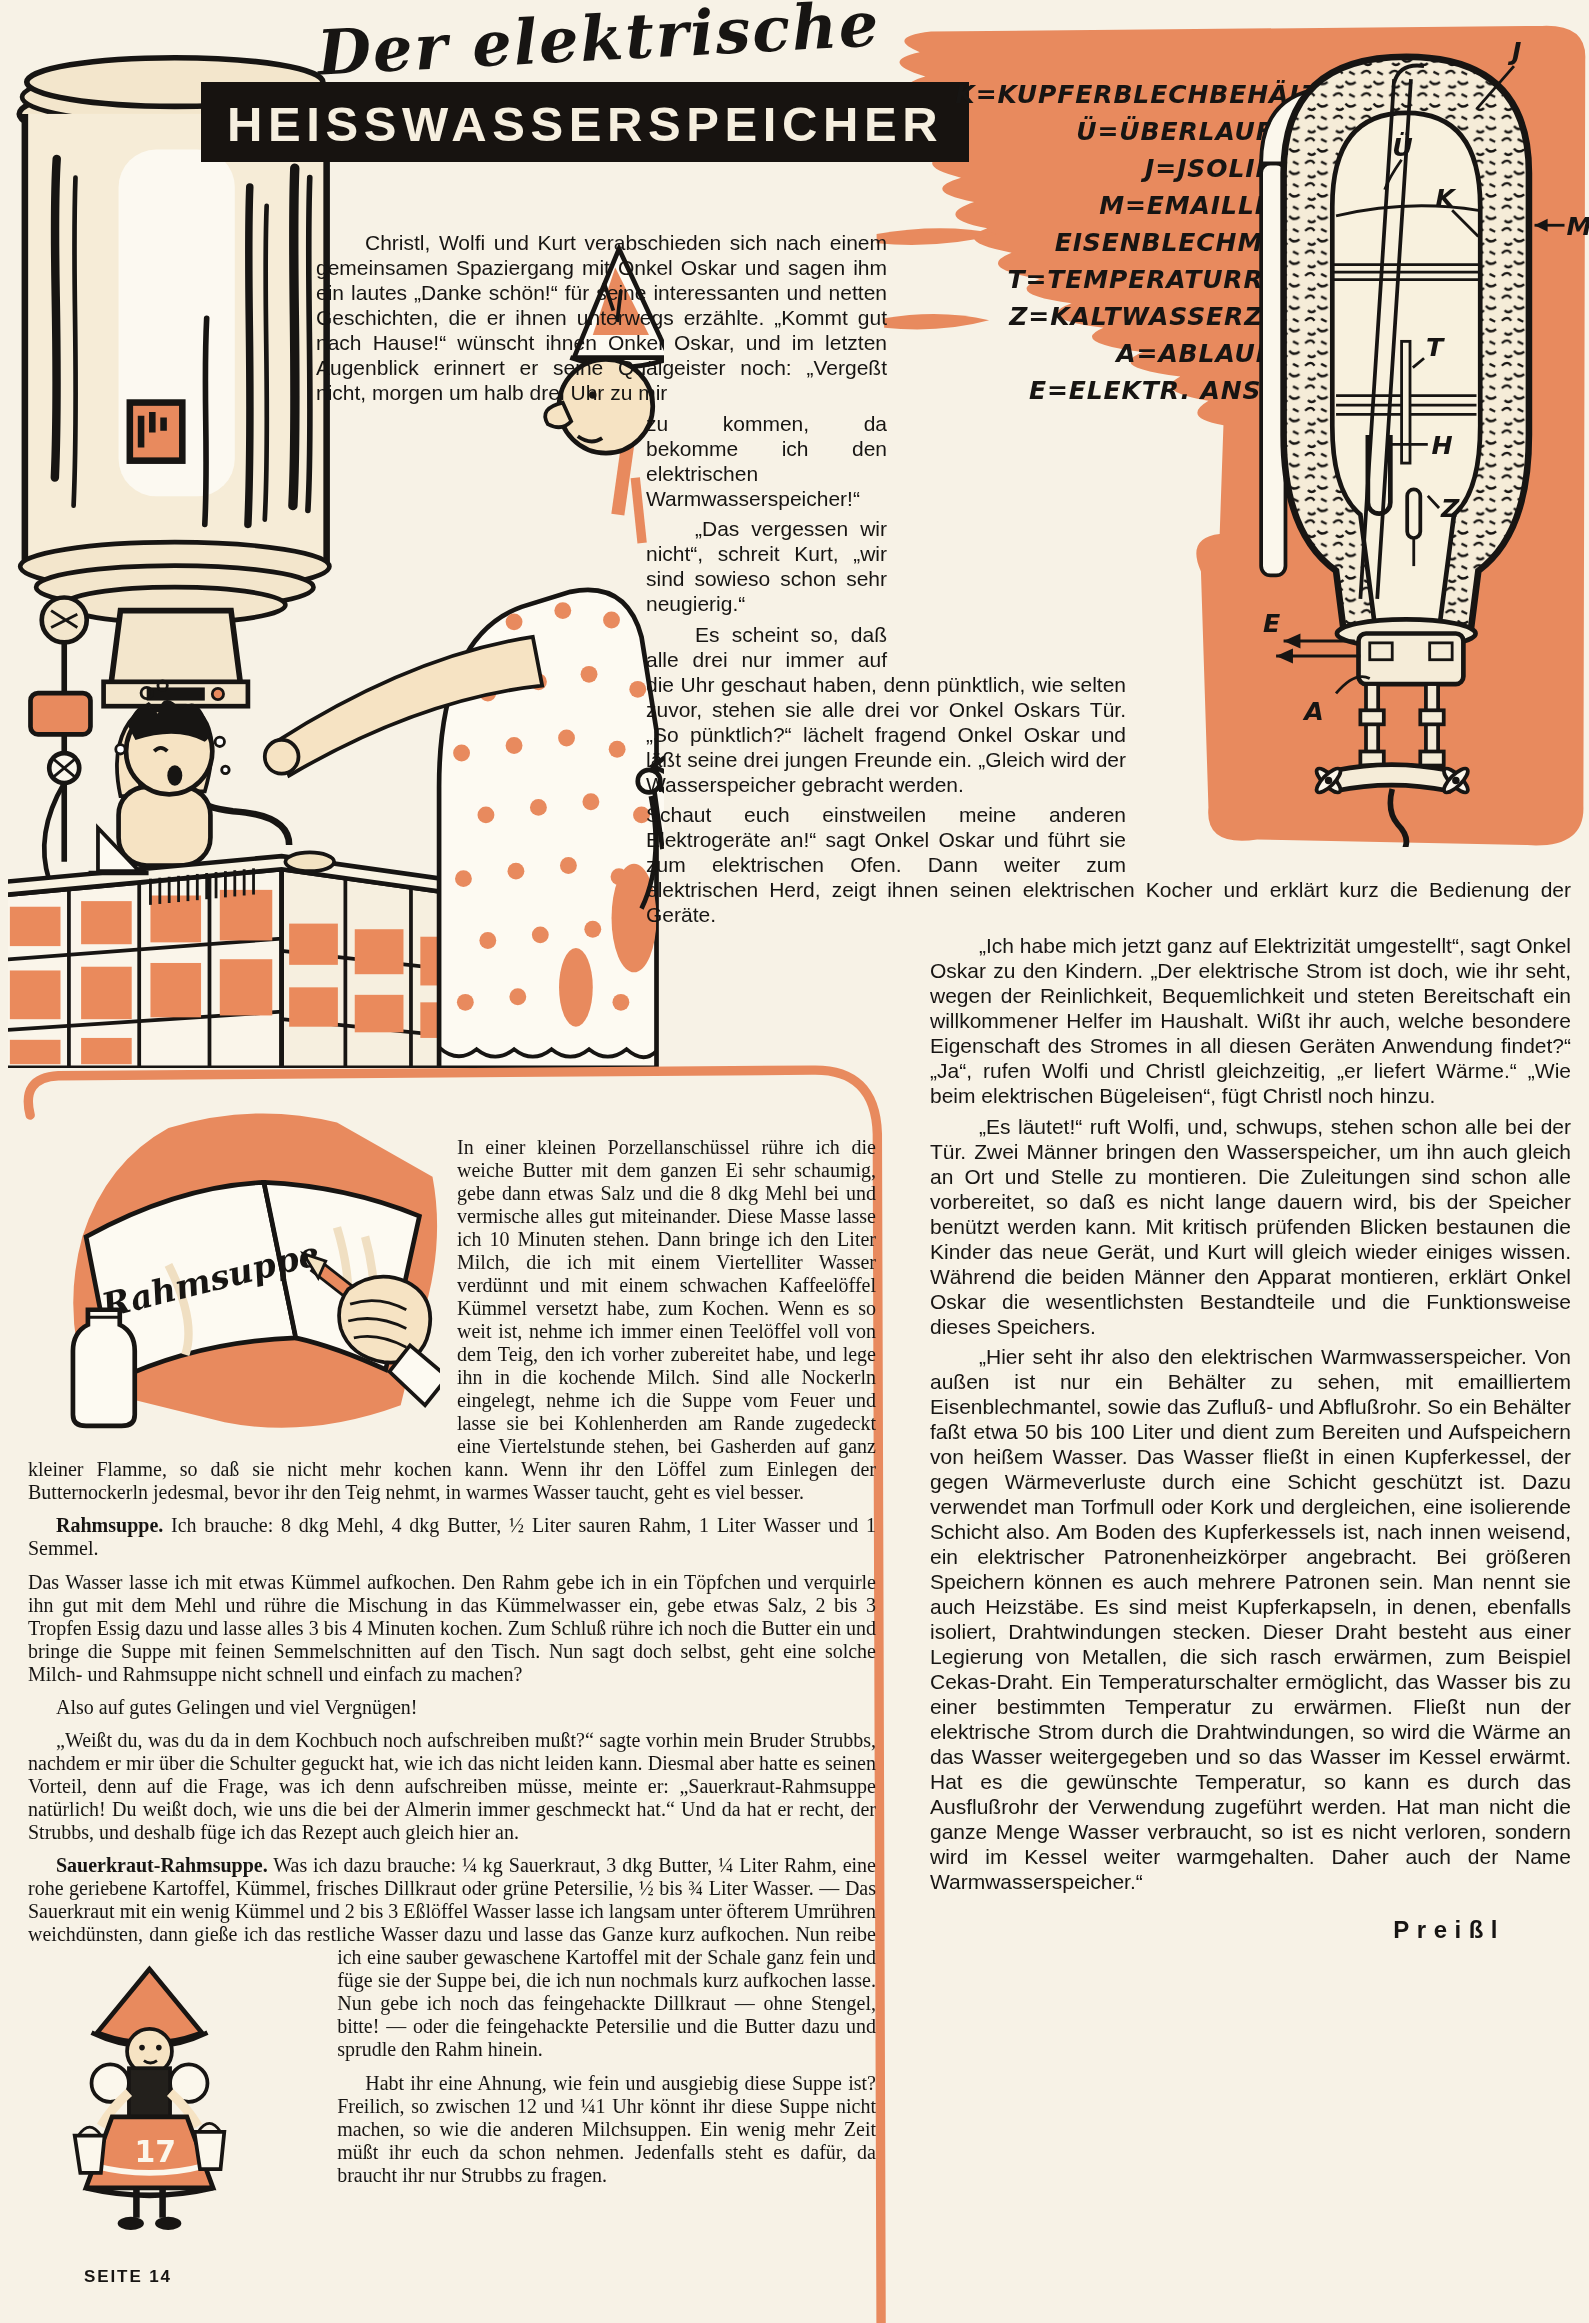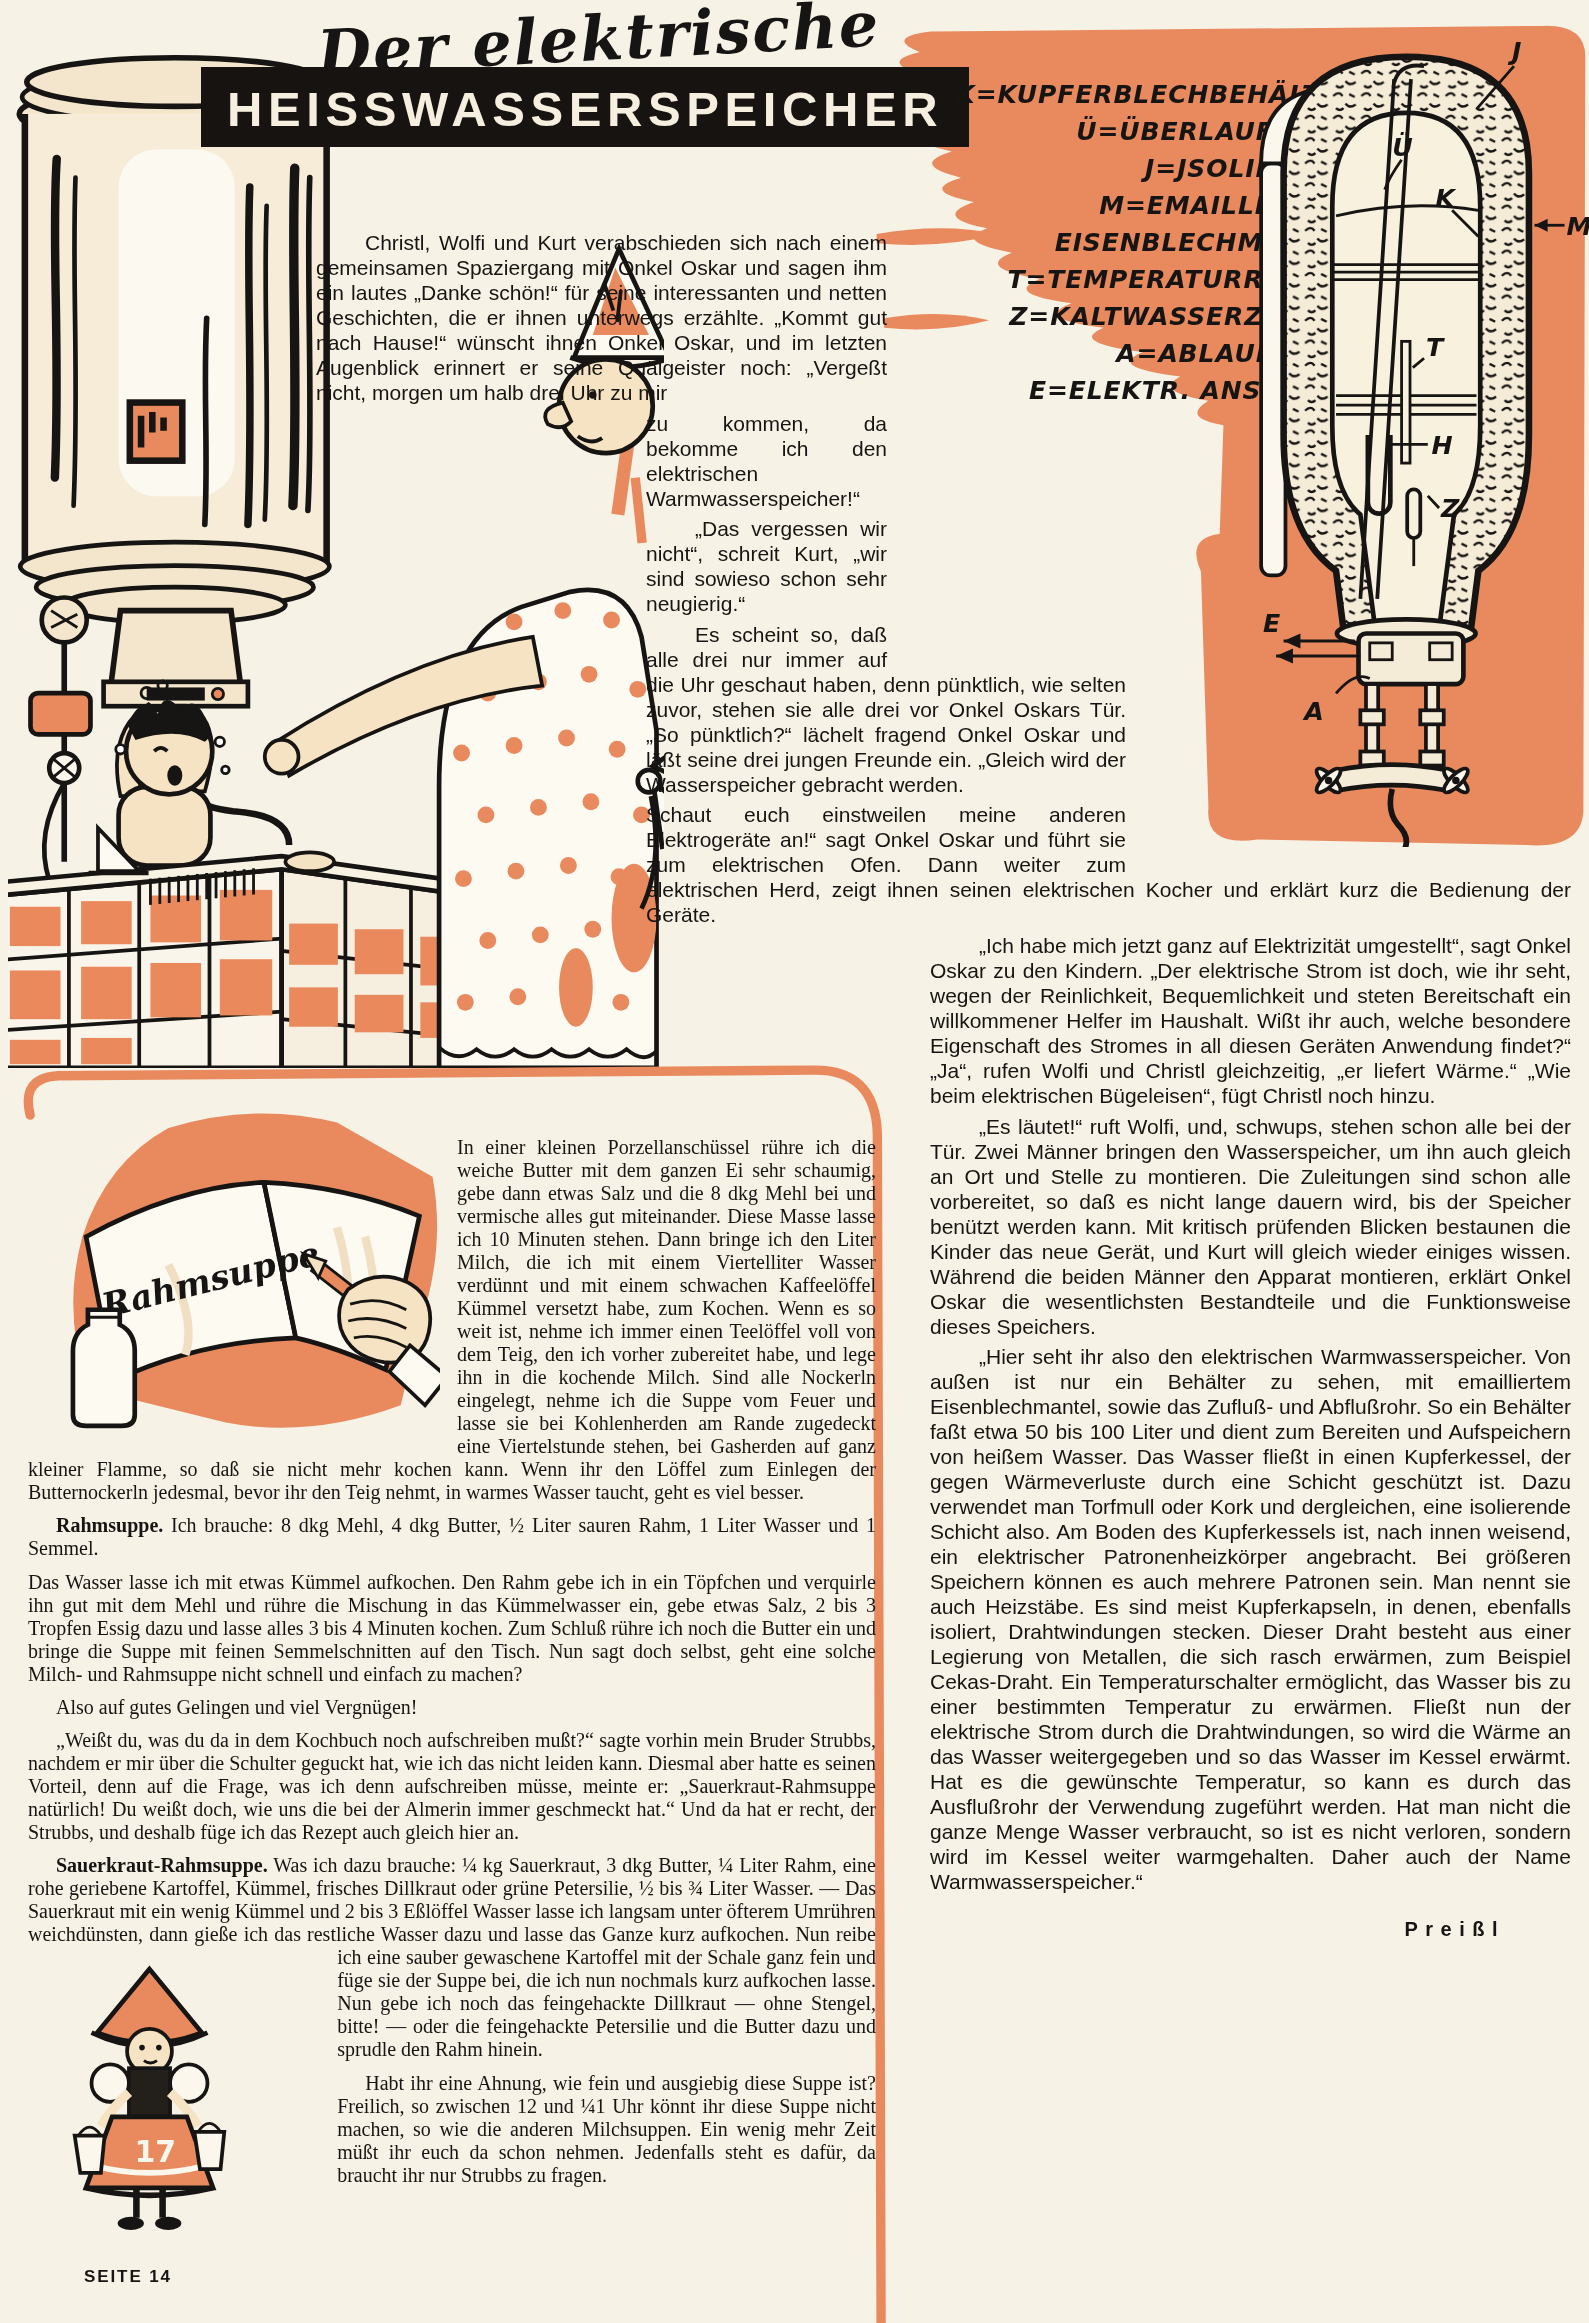--- a/index.html
+++ b/index.html
@@ -2,34 +2,34 @@
 <html style="font-size:15px"><head>
 <meta charset="utf-8">
 <style>
   html,body{margin:0;padding:0;background:#d8d2c4;}
   .page{position:relative;width:1589px;height:2324px;margin:0 auto;background:#f7f2e6;
         color:#171513;font-family:"Liberation Sans",sans-serif;overflow:hidden;}
   .abs{position:absolute;}
   
   .script-title{left:317px;top:1.9px;font-family:"DejaVu Serif",serif;font-style:italic;font-weight:700;
         font-size:62px;letter-spacing:1.9px;transform:rotate(-3deg);white-space:nowrap;}
-  .banner{left:201px;top:67px;background:#171310;color:#f6efdf;font-weight:700;font-size:49px;
+  .banner{left:201px;top:82px;background:#171310;color:#f6efdf;font-weight:700;font-size:49px;
         letter-spacing:5.6px;padding:14px 26px 10.3px 26px;white-space:nowrap;}
   
   .legend{left:885px;top:46px;width:473px;text-align:right;margin-top:30px;}
   .legend-line{font-family:"DejaVu Sans",sans-serif;font-style:italic;font-weight:700;font-size:25px;
         line-height:37px;letter-spacing:0.9px;white-space:nowrap;}
   
   .story{left:316px;top:230px;width:1255px;font-size:21px;line-height:25px;text-align:justify;}
   .story p{margin:0 0 5.6px 0;}
   .ind{text-indent:49px;}
   .spr{float:right;}
   .spl{float:left;}
   .rcol{margin-left:614px !important;}
-  .sig{margin:22.5px 66px 0 614px;text-align:right;font-weight:700;letter-spacing:7.5px;font-size:20px;}
+  .sig{margin:22.5px 66px 0 614px;text-align:right;font-weight:700;letter-spacing:7.5px;font-size:24px;}
   
   .recipe{left:28px;top:1087px;width:848px;font-family:"Liberation Serif",serif;font-size:20px;
         line-height:23px;text-align:justify;}
   .recipe p{margin:0 0 10.3px 0;}
   .recipe .first{margin-top:49px;}
   .ind2{text-indent:28px;}
   .lead{font-weight:700;}
   .nb-float{float:left;width:416px;height:349px;margin:9.4px 13px 5.6px 0;}
   .girl-float{display:block;float:left;width:298px;height:281px;margin:5.6px 11.2px 0 0;}
   .footer{left:84px;top:2267px;font-weight:700;font-size:17px;letter-spacing:1.9px;}

